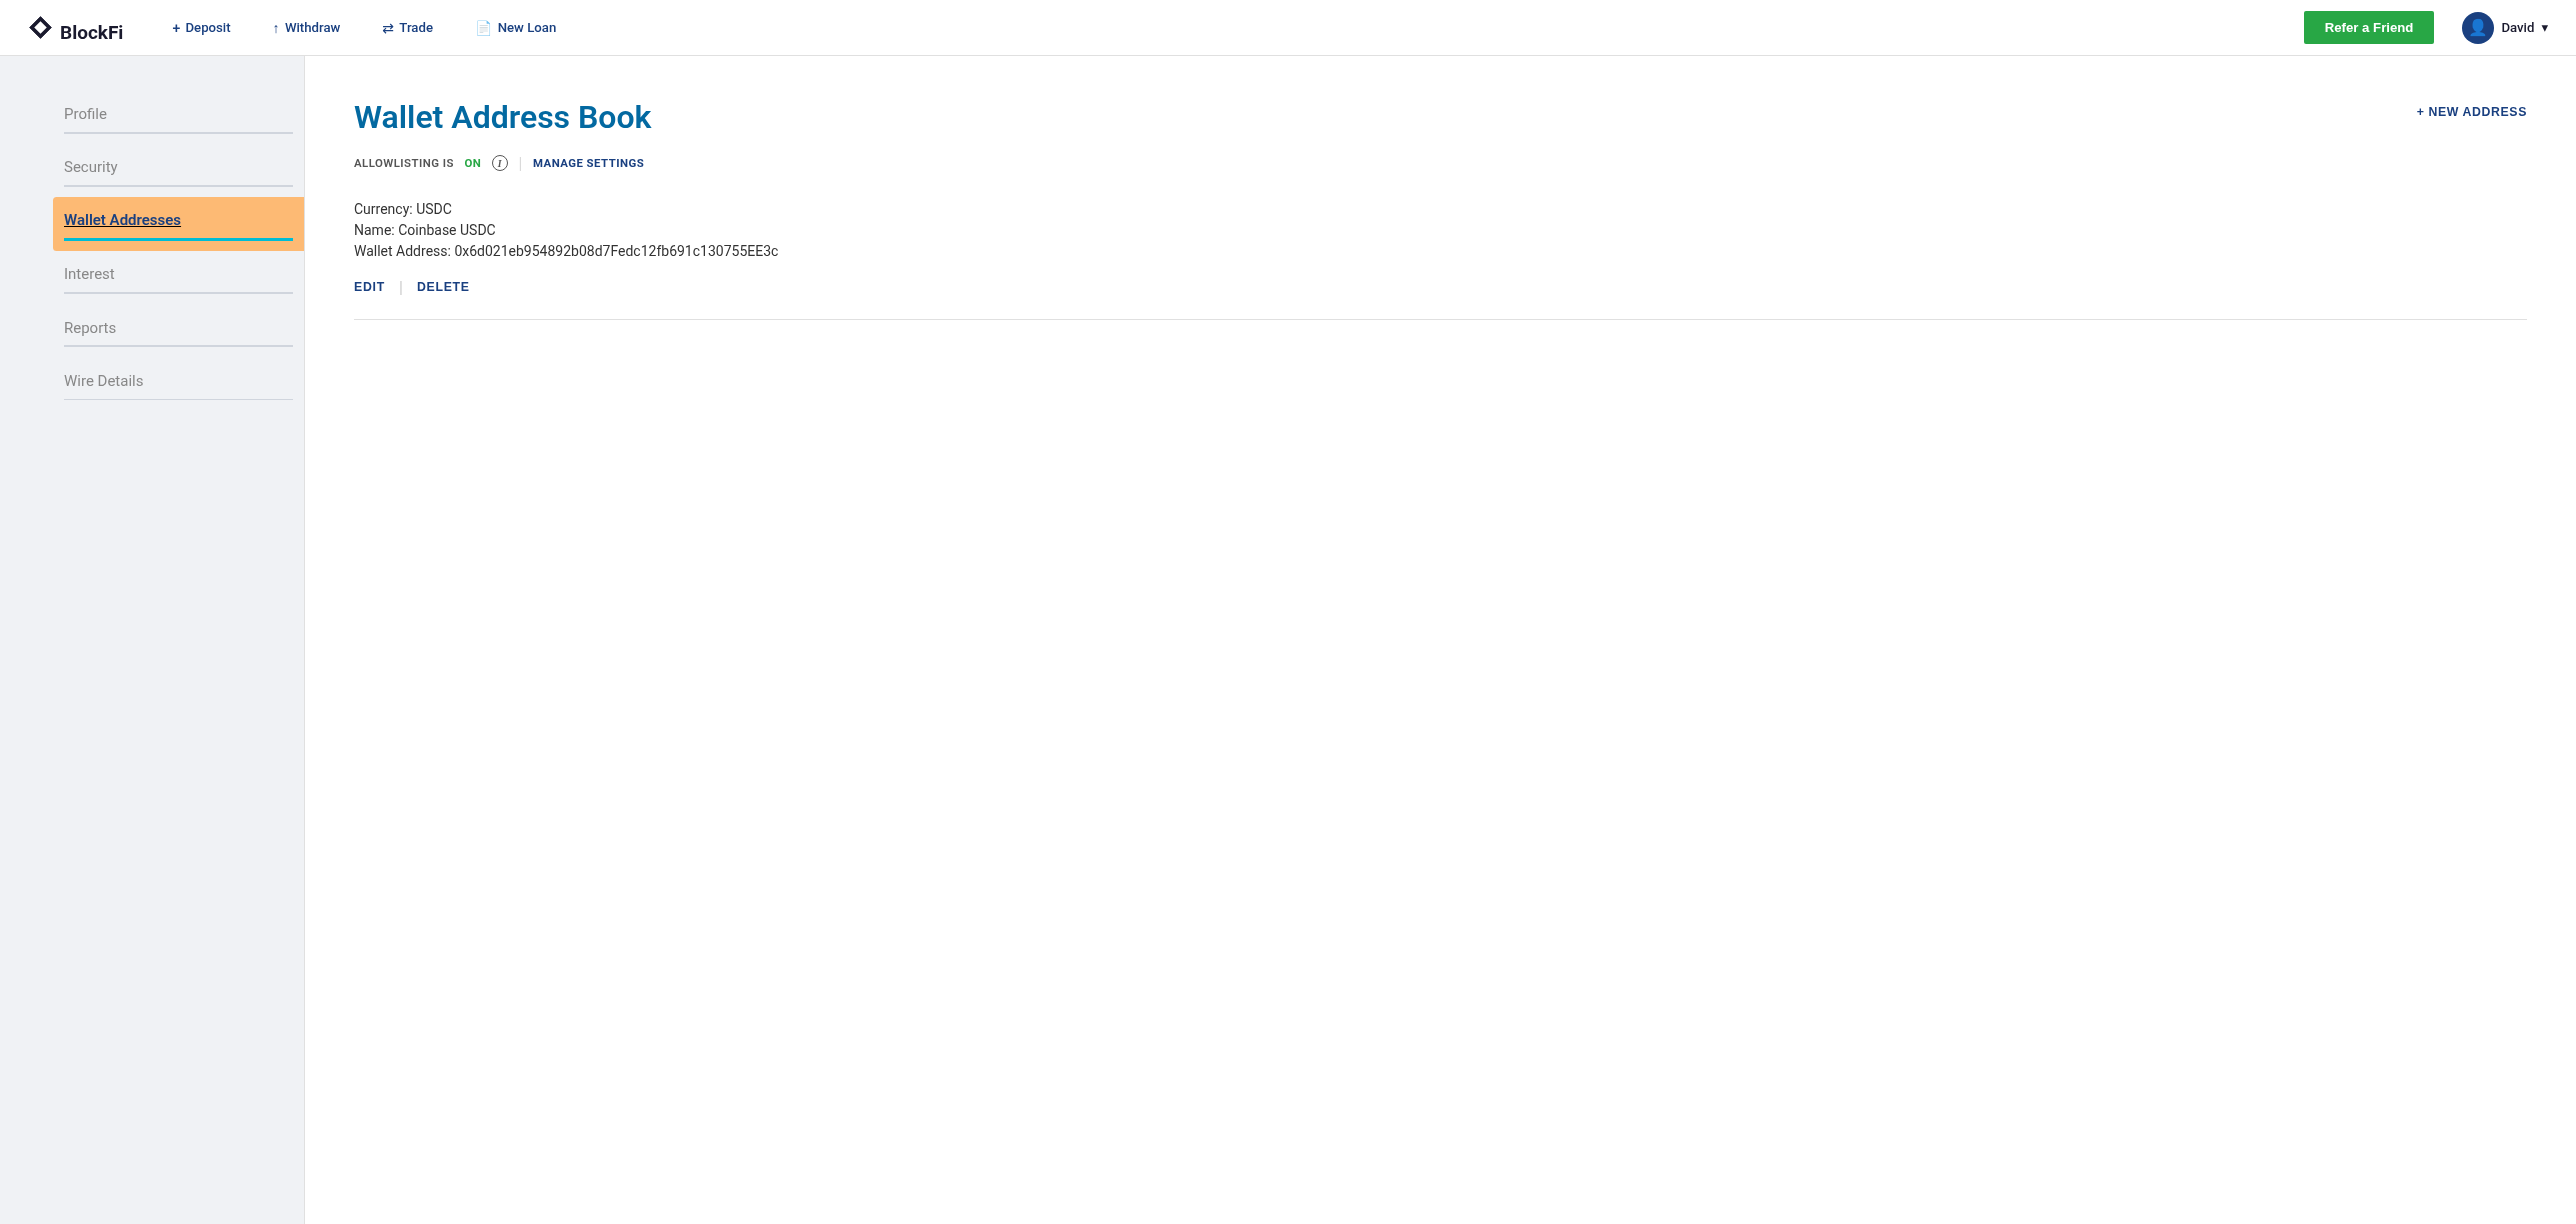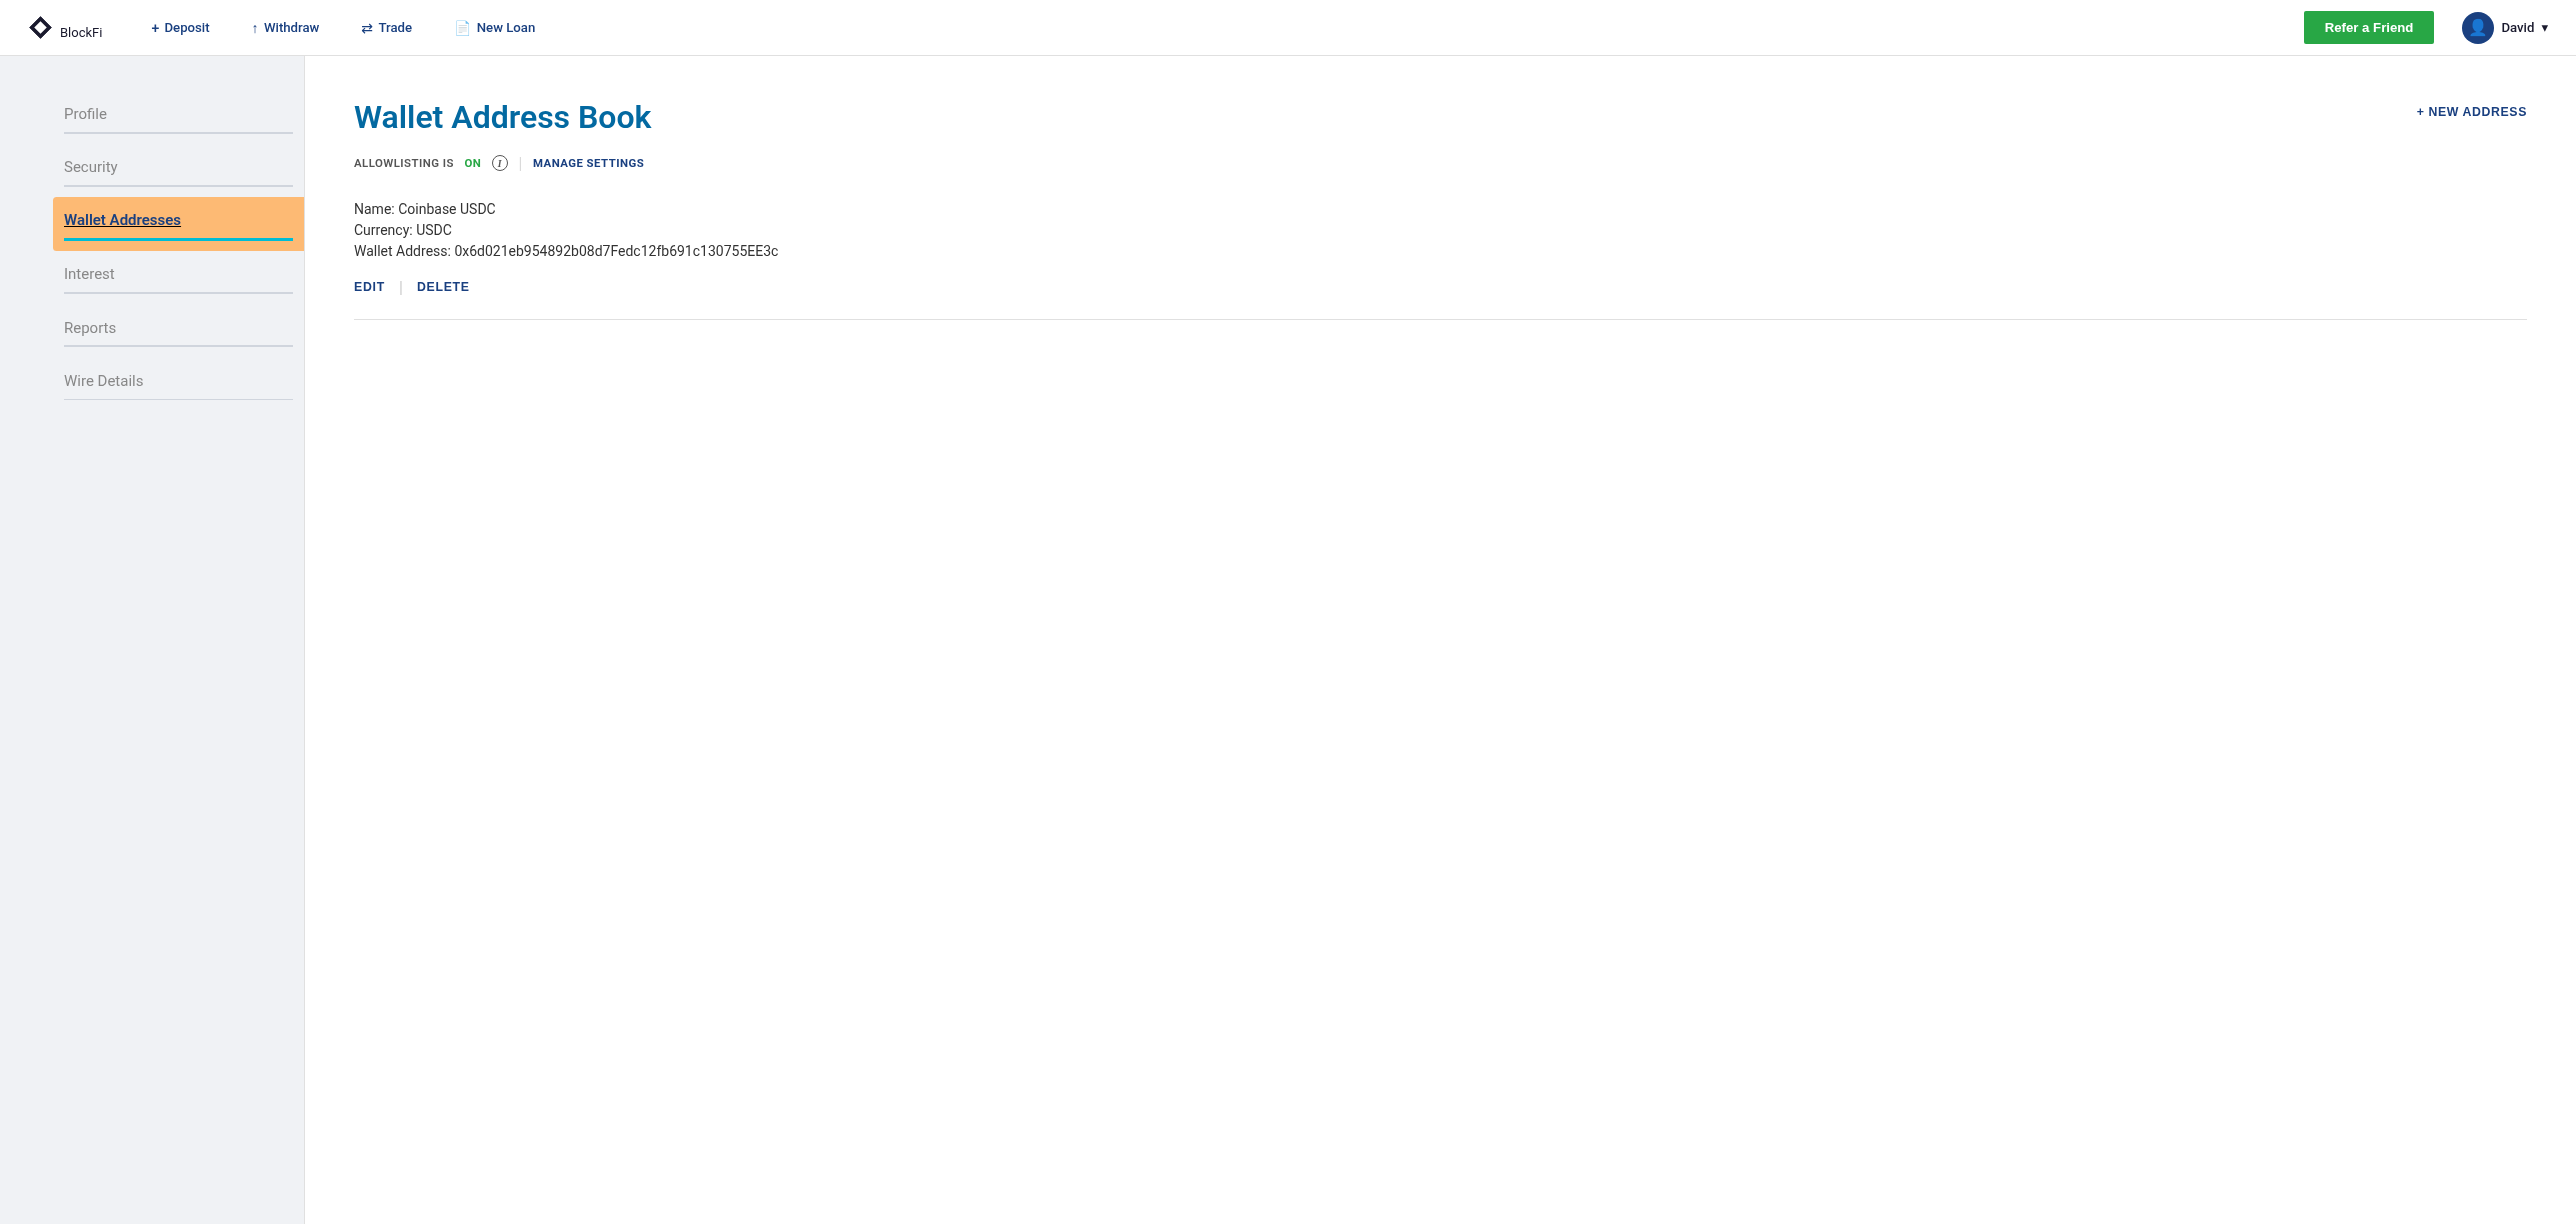--- a/index.html
+++ b/index.html
@@ -20,22 +20,22 @@
       align-items: center;
       gap: 7px;
       text-decoration: none;
       margin-right: 14px;
     }
     .logo-diamond {
       width: 25px;
       height: 25px;
     }
     .logo-text {
-      font-size: 13px;
-      font-weight: 400;
+      font-size: 19px;
+      font-weight: 700;
       color: #1a1a2e;
       margin-top: 10px;
     }
     .nav-action {
       display: flex;
       align-items: center;
       gap: 5.3px;
       color: #1a4080;
       font-size: 13.2px;
       font-weight: 500;
@@ -338,27 +338,27 @@
       <span>ALLOWLISTING IS</span>
       <span class="allowlisting-status">ON</span>
       <span class="info-icon">i</span>
       <span class="allowlisting-divider">|</span>
       <a class="manage-settings-link" href="#">MANAGE SETTINGS</a>
     </div>
 
     <div class="address-card">
 
       <p class="address-field">
+        <strong>Currency:</strong>
+        <span>USDC</span>
+      </p>
+
+      <p class="address-field">
         <strong>Name:</strong>
         <span>Coinbase USDC</span>
-      </p>
-
-      <p class="address-field">
-        <strong>Currency:</strong>
-        <span>USDC</span>
       </p>
 
       <p class="address-field">
         <strong>Wallet Address:</strong>
         <span>0x6d021eb954892b08d7Fedc12fb691c130755EE3c</span>
       </p>
 
       <div class="address-actions">
         <button class="address-action-btn">EDIT</button>
         <span class="action-divider">|</span>

